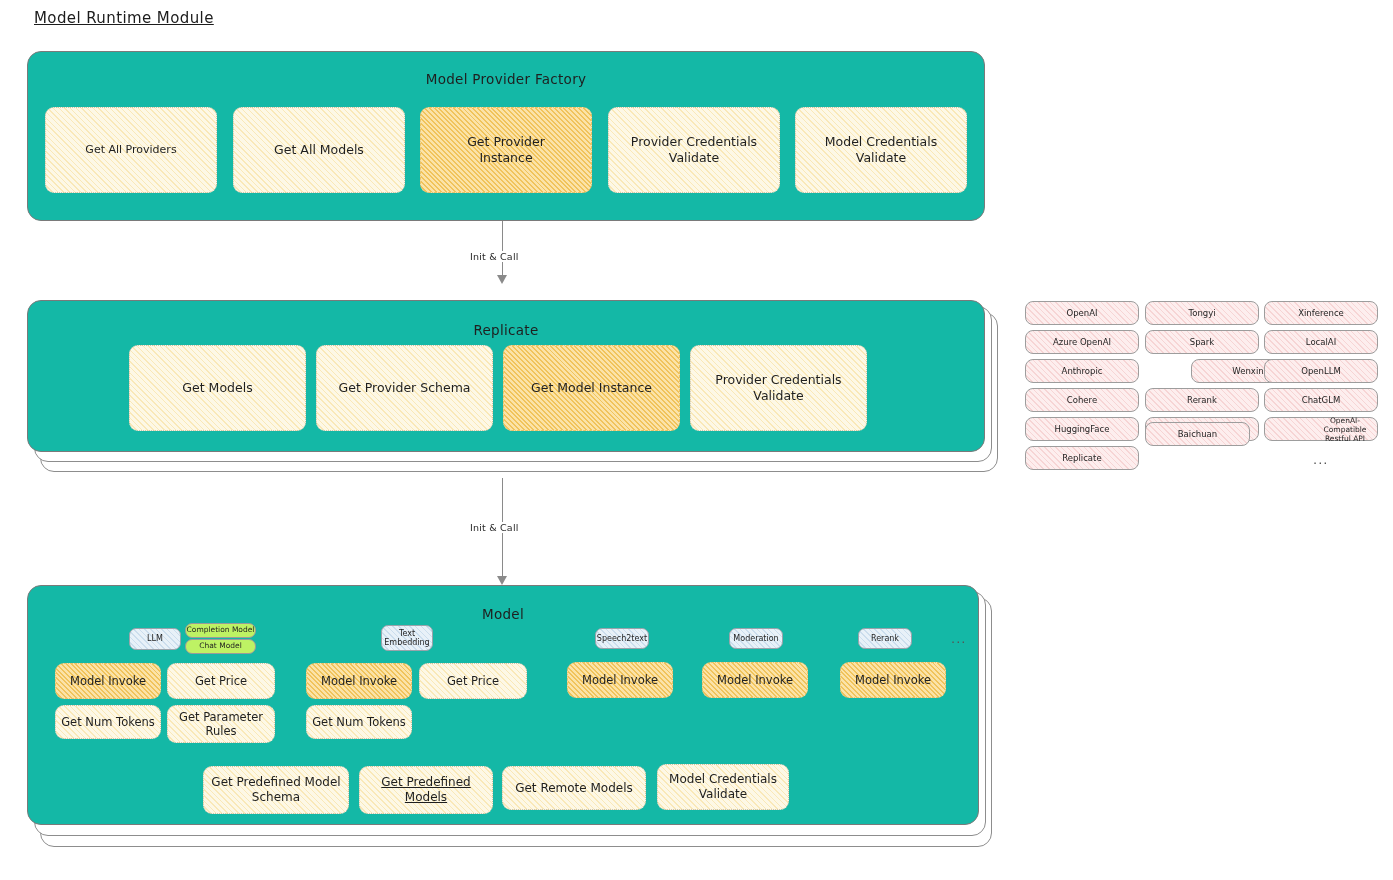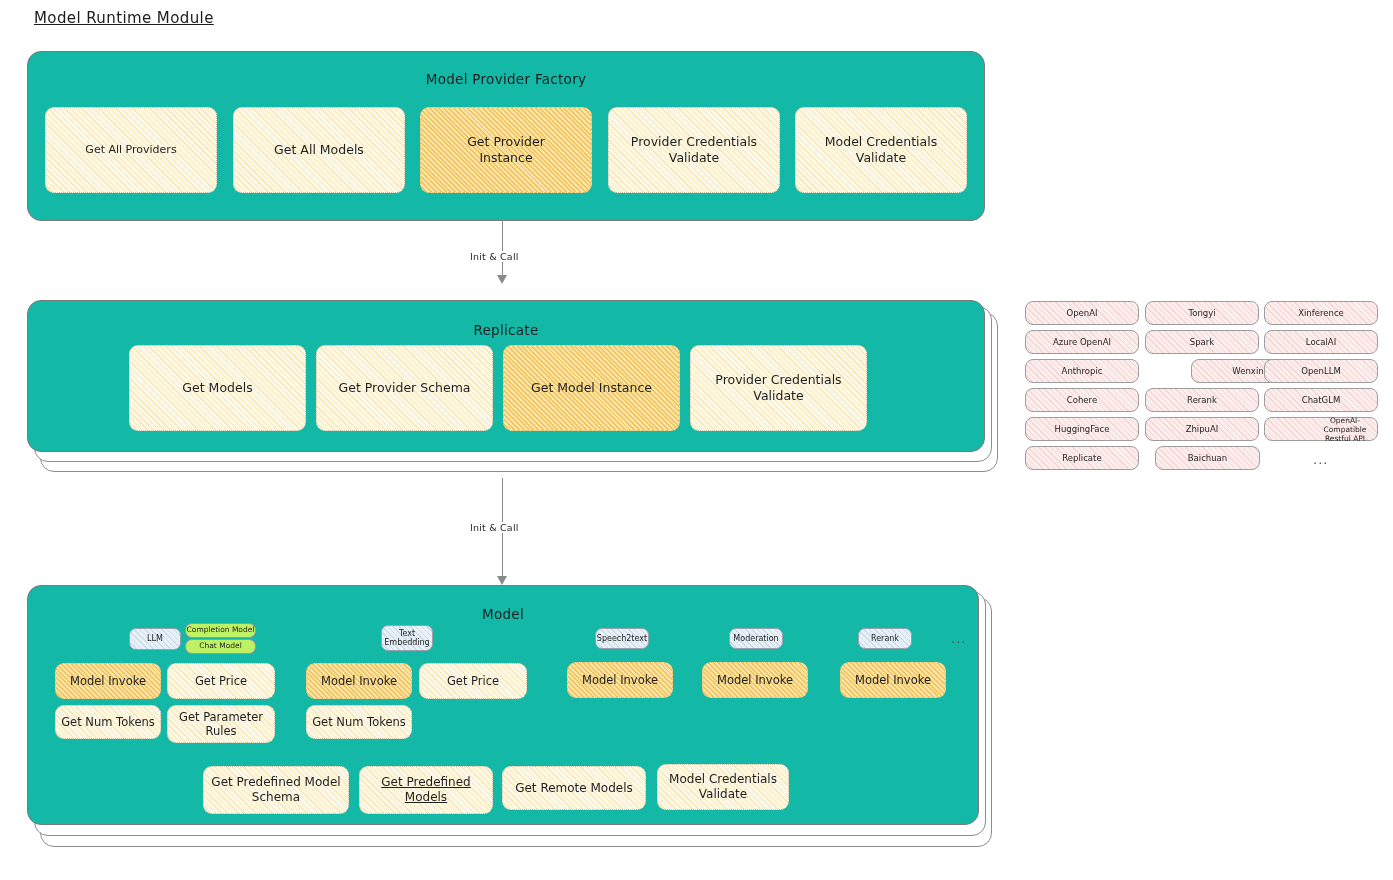--- a/index.html
+++ b/index.html
@@ -208,21 +208,21 @@
 </div>
 <div class="chip" style="left:1145px;top:359px;width:114px;height:24px;margin-left:46px;">
   <span>Wenxin</span>
 </div>
 <div class="chip" style="left:1145px;top:388px;width:114px;height:24px;">
   <span>Rerank</span>
 </div>
 <div class="chip" style="left:1145px;top:417px;width:114px;height:24px;">
   <span>ZhipuAI</span>
 </div>
-<div class="chip" style="left:1145px;top:446px;width:105px;height:24px;margin-left:10px;">
+<div class="chip" style="left:1145px;top:422px;width:105px;height:24px;">
   <span>Baichuan</span>
 </div>
 
 <div class="chip" style="left:1264px;top:301px;width:114px;height:24px;">
   <span>Xinference</span>
 </div>
 <div class="chip" style="left:1264px;top:330px;width:114px;height:24px;">
   <span>LocalAI</span>
 </div>
 <div class="chip" style="left:1264px;top:359px;width:114px;height:24px;">

